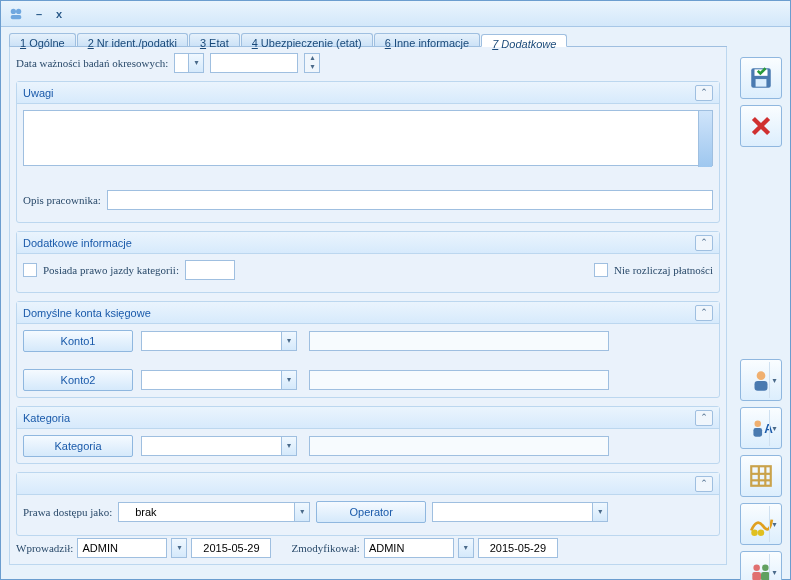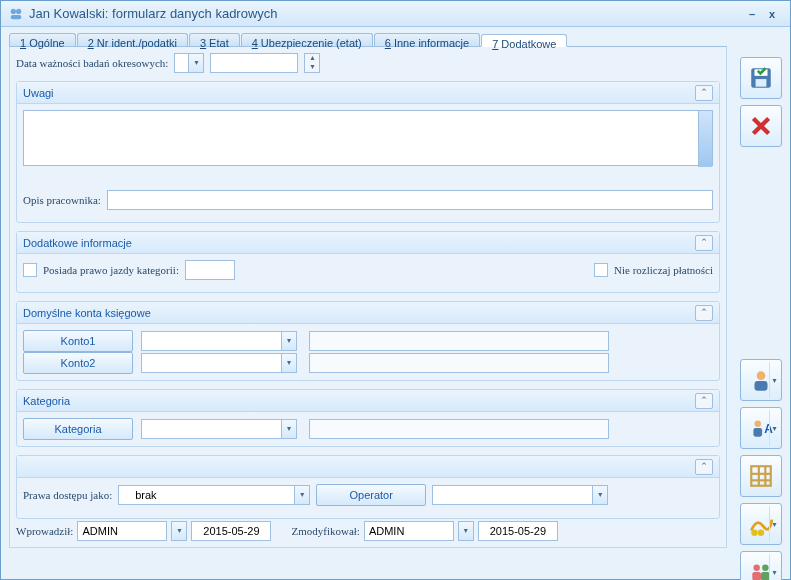--- a/index.html
+++ b/index.html
@@ -6,21 +6,21 @@
 body { background: #d6e8f8; width: 791px; height: 580px; overflow: hidden; }
 .window { width: 791px; height: 580px; background: #e8f2fb; border: 1px solid #6b9dcf; position: relative; }
 .titlebar { height: 26px; background: linear-gradient(#eaf4fd,#d3e8fa); display: flex; align-items: center; padding: 0 8px; border-bottom: 1px solid #a7c7e7; }
 .title-icon { width: 14px; height: 14px; margin-right: 6px; }
 .title-text { color: #2a5a8a; font-size: 13px; flex: 1; }
 .titlebar .ctl { width: 20px; text-align: center; color: #2a5a8a; font-weight: bold; cursor: pointer; }
 .main { position: absolute; top: 26px; left: 0; right: 55px; bottom: 0; padding: 6px 8px; }
 .tabs { display: flex; border-bottom: 1px solid #9fbfe0; height: 14px; }
 .tab { padding: 3px 10px; border: 1px solid #9fbfe0; border-bottom: none; background: linear-gradient(#e6f1fb,#cce2f7); color: #1a4a7a; margin-right: 1px; border-radius: 3px 3px 0 0; cursor: pointer; }
 .tab u { text-decoration: underline; }
-.tab.active { background: #fff; position: relative; top: 1px; border-bottom: 1px solid #fff; }
+.tab.active { background: #fff; position: relative; top: 1px; border-bottom: 1px solid #fff; font-style: italic; }
 .content { background: #eaf2fb; border: 1px solid #bcd7ef; border-top: none; padding: 6px; }
 .row { display: flex; align-items: center; gap: 6px; margin-bottom: 6px; }
 .label { color: #2a4a6a; font-family: Liberation Serif, serif; }
 .input { height: 20px; border: 1px solid #9fbfe0; background: #fff; padding: 0 4px; }
 .date { width: 88px; }
 .spin { width: 16px; height: 20px; border: 1px solid #9fbfe0; background: #f0f6fc; display: flex; flex-direction: column; }
 .spin div { flex:1; text-align:center; line-height:8px; font-size:8px; color:#4a6a8a; }
 .section { margin-top: 8px; border: 1px solid #bcd7ef; border-radius: 3px; }
 .sechdr { height: 22px; background: linear-gradient(#eaf4fd,#d7eafc); display: flex; align-items: center; padding: 0 6px; color: #1a5aaa; border-bottom: 1px solid #bcd7ef; }
 .sechdr .spacer { flex:1; }
@@ -28,42 +28,41 @@
 .secbody { padding: 6px; }
 .textarea { width: 100%; height: 56px; border: 1px solid #9fbfe0; background: #fff; resize: none; }
 .textarea-wrap { position: relative; }
 .textarea-wrap .sb { position:absolute; right:1px; top:1px; bottom:1px; width:14px; background: linear-gradient(#cfe4fa,#9ec7ef); border-left:1px solid #9fbfe0; }
 .chk { width: 14px; height: 14px; border: 1px solid #9fbfe0; background: #fff; display: inline-block; vertical-align: middle; }
 .btn { height: 22px; border: 1px solid #8fb7df; background: linear-gradient(#f5faff,#d5e9fb); color: #1a5aaa; padding: 0 24px; border-radius: 2px; cursor: pointer; text-align: center; }
 .combo { display: flex; }
 .combo .input { border-right: none; }
 .combo .dd { width: 16px; height: 20px; border: 1px solid #9fbfe0; background: linear-gradient(#f0f8ff,#d5e9fb); text-align:center; line-height:18px; font-size:8px; color:#4a6a8a; cursor:pointer; }
 .readonly { background: #f7fbfe; }
-.grid2 { display: grid; grid-template-columns: 110px 160px 300px; gap: 0 8px; align-items: center; }
+.grid2 { display: grid; grid-template-columns: 110px 160px 300px; gap: 17px 8px; align-items: center; }
 .right-toolbar { position: absolute; top: 56px; right: 6px; width: 44px; display: flex; flex-direction: column; gap: 6px; }
 .right-toolbar .rb { width: 42px; height: 42px; border: 1px solid #8fb7df; background: linear-gradient(#fafdff,#dceefd); border-radius: 3px; display:flex; align-items:center; justify-content:center; cursor:pointer; }
 .right-toolbar .gap { height: 200px; }
 .rb.wdd { position: relative; }
 .rb .arrow { position: absolute; right:2px; top:2px; bottom:2px; width:10px; border-left:1px solid #cfe0f0; display:flex; align-items:center; justify-content:center; font-size:8px; color:#4a6a8a;}
 .icon-save svg, .icon-cancel svg, .rb svg { width: 26px; height: 26px; }
 .footer-row { display:flex; align-items:center; gap:4px; margin-top:2px; }
 </style>
 </head>
 <body>
 
 <div class="window">
   <div class="titlebar">
     <span class="title-icon">
       <svg viewBox="0 0 16 16">
           <circle cx="5" cy="5" r="3" fill="#6fa7df"></circle>
           <circle cx="11" cy="5" r="3" fill="#6fa7df"></circle>
           <rect x="2" y="9" width="12" height="5" rx="2" fill="#6fa7df"></rect>
         </svg>
     </span>
-    <span class="title-text">Jan Kowalski: formularz danych kadrowych</span>
     <span class="ctl">–</span>
     <span class="ctl">x</span>
   </div>
 
   <div class="main">
     <div class="tabs">
       <div class="tab"><u>1</u><span> Ogólne</span></div>
       <div class="tab"><u>2</u><span> Nr ident./podatki</span></div>
       <div class="tab"><u>3</u><span> Etat</span></div>
       <div class="tab"><u>4</u><span> Ubezpieczenie (etat)</span></div>

